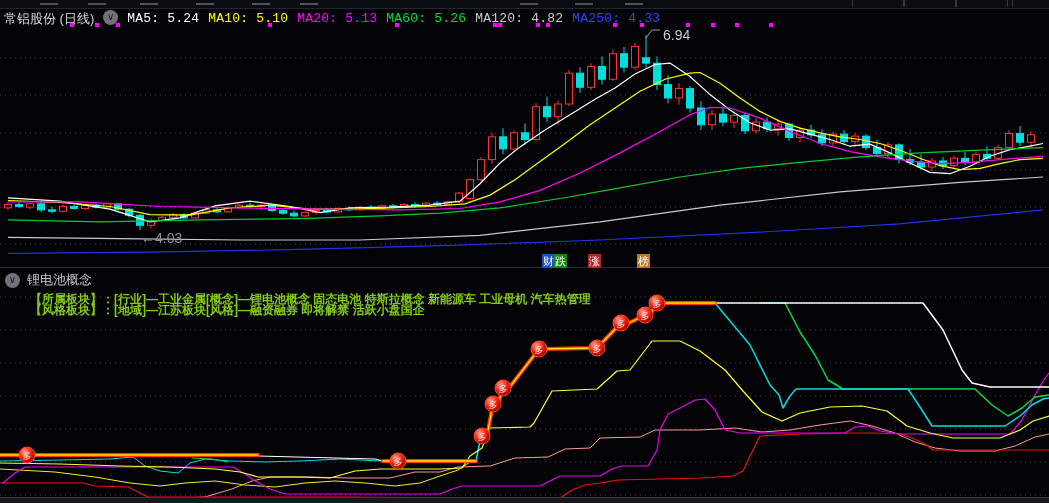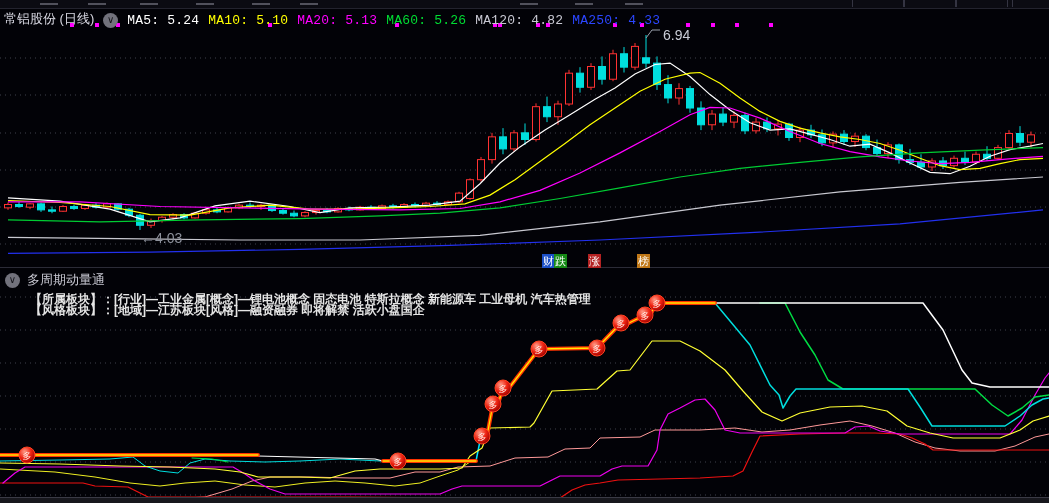--- a/index.html
+++ b/index.html
@@ -3,30 +3,30 @@
 <meta charset="utf-8">
 <style>
   html,body{margin:0;padding:0;background:#000;}
   .screen{position:relative;width:1049px;height:503px;background:#020207;overflow:hidden;
           font-family:"Liberation Sans","DejaVu Sans",sans-serif;}
   
   .topstrip{position:absolute;top:0;left:0;width:1049px;height:8px;background:#0b0b12;border-bottom:1px solid #23232e;}
   .topstrip .cell{position:absolute;top:0;height:7px;border-left:1px solid #343442;border-right:1px solid #343442;}
   .remnant{position:absolute;top:3px;height:2px;background:#63636f;opacity:.8;}
   
-  .main-header{position:absolute;top:10px;left:4px;display:flex;align-items:flex-end;gap:9px;font-size:13px;white-space:nowrap;z-index:5;}
+  .main-header{position:absolute;top:10px;left:4px;display:flex;align-items:flex-start;gap:9px;font-size:13px;white-space:nowrap;z-index:5;}
   .stock-title{color:#d8d8e2;}
   .chev{width:15px;height:15px;border-radius:50%;background:#72727c;color:#15151b;font-size:10px;line-height:14px;text-align:center;flex:0 0 auto;cursor:pointer;}
   .ma-item{letter-spacing:.2px;font-family:Liberation Mono, monospace;}
   
   .badge{position:absolute;top:254px;width:13px;height:14px;font-size:11px;line-height:14px;text-align:center;color:#fff;z-index:5;cursor:pointer;}
   .divider{position:absolute;top:267px;left:0;width:1049px;height:1px;background:#2b2b37;z-index:4;}
   
   .sub-header{position:absolute;top:271px;left:5px;display:flex;align-items:center;gap:7px;font-size:13px;color:#c7c7d1;z-index:5;}
-  .info{position:absolute;top:294px;left:30px;color:#e5e5e5;font-size:12px;font-weight:700;line-height:11px;white-space:nowrap;z-index:5;}
+  .info{position:absolute;top:294px;left:30px;color:#84cc16;font-size:12px;font-weight:700;line-height:11px;white-space:nowrap;z-index:5;}
   .bottomstrip{position:absolute;top:497px;left:0;width:1049px;height:6px;background:#17171d;border-top:1px solid #3a3a45;z-index:6;}
   svg{position:absolute;top:0;left:0;}
 </style>
 </head>
 <body>
 
 <div class="screen">
 
   <div class="topstrip" id="topstrip">
       <div class="cell" style="left: 852px; width: 50px;"></div>
@@ -341,21 +341,21 @@
       <div class="badge" style="left: 542px; background: rgb(28, 80, 200);">财</div>
       <div class="badge" style="left: 554px; background: rgb(22, 138, 22);">跌</div>
       <div class="badge" style="left: 588px; background: rgb(180, 34, 34);">涨</div>
       <div class="badge" style="left: 637px; background: rgb(192, 120, 24);">榜</div>
     </div>
 
   <div class="divider"></div>
 
   <div class="sub-header">
     <span class="chev">∨</span>
-    <span>多周期动量通</span>
+    <span>锂电池概念</span>
   </div>
 
   <div class="info">
     <div>【所属板块】：[行业]—工业金属[概念]—锂电池概念 固态电池 特斯拉概念 新能源车 工业母机 汽车热管理</div>
     <div>【风格板块】：[地域]—江苏板块[风格]—融资融券 即将解禁 活跃小盘国企</div>
   </div>
 
   <div class="bottomstrip"></div>
 </div>
 

